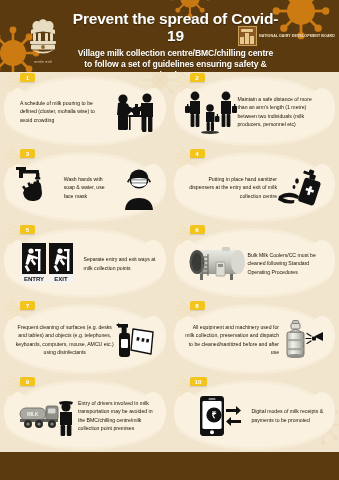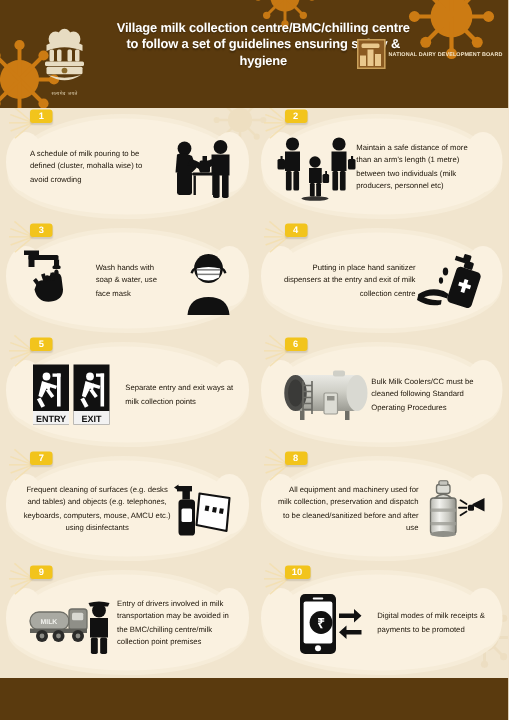--- a/index.html
+++ b/index.html
@@ -233,20 +233,21 @@
           <path d="M6 33 Q17 40 28 33 Q17 36.5 6 33 Z"></path>
         </g>
         <g fill="#8a6a2c">
           <circle cx="17" cy="30" r="1.9"></circle>
         </g>
       </svg>
       <div class="satyam">सत्यमेव जयते</div>
     </div>
 
     <div class="hdr-text">
+      <div class="hdr-title">Prevent the spread of Covid-19</div>
       <div class="hdr-sub">Village milk collection centre/BMC/chilling centre</div>
       <div class="hdr-sub" style="margin-top:0;">to follow a set of guidelines ensuring safety &amp; hygiene</div>
     </div>
 
     <div class="nddb">
       <div class="nddb-mark">
         <span style="left:1px;top:10px;width:4px;height:7px;"></span>
         <span style="left:6px;top:6px;width:4px;height:11px;"></span>
         <span style="left:11px;top:9px;width:4px;height:8px;"></span>
         <span style="left:2px;top:2px;width:12px;height:3px;border-radius:1px;"></span>

